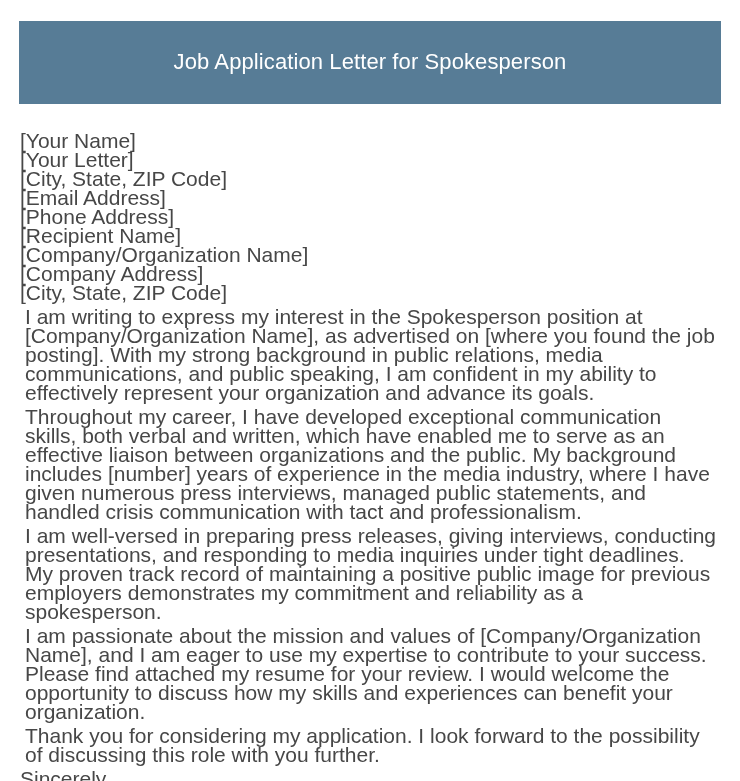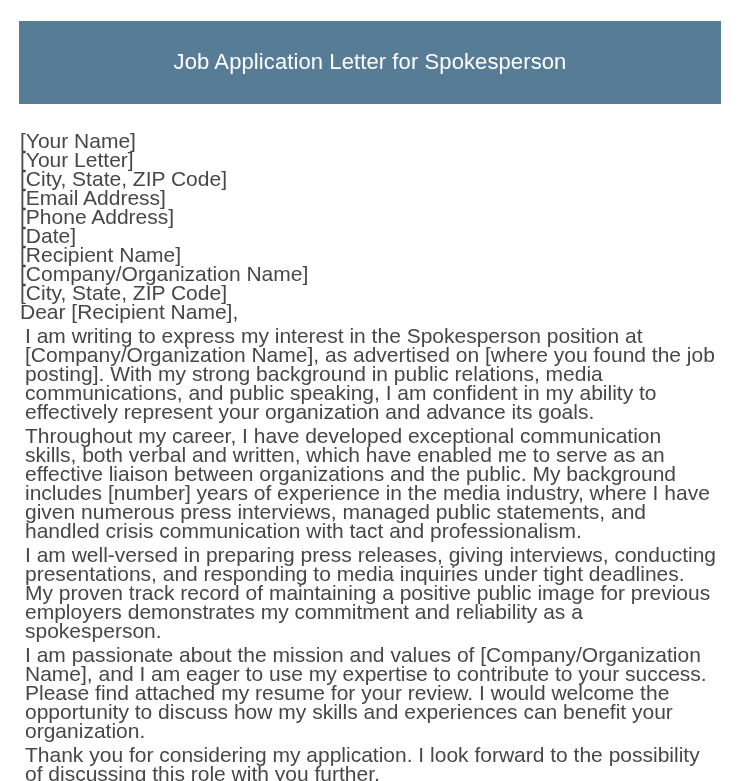--- a/index.html
+++ b/index.html
@@ -78,30 +78,29 @@
   </div>
 
   <div class="letter-body">
 
     <div>
       <div class="line">[Your Name]</div>
       <div class="line">[Your Letter]</div>
       <div class="line">[City, State, ZIP Code]</div>
       <div class="line">[Email Address]</div>
       <div class="line">[Phone Address]</div>
-      <div class="line">[Date]</div>
     </div>
 
     <div>
       <div class="line">[Recipient Name]</div>
       <div class="line">[Company/Organization Name]</div>
+      <div class="line">[Company Address]</div>
       <div class="line">[City, State, ZIP Code]</div>
     </div>
 
-    <div class="line">Dear [Recipient Name],</div>
 
     <p class="para">I am writing to express my interest in the Spokesperson position at [Company/Organization Name], as advertised on [where you found the job posting]. With my strong background in public relations, media communications, and public speaking, I am confident in my ability to effectively represent your organization and advance its goals.</p>
     <p class="para">Throughout my career, I have developed exceptional communication skills, both verbal and written, which have enabled me to serve as an effective liaison between organizations and the public. My background includes [number] years of experience in the media industry, where I have given numerous press interviews, managed public statements, and handled crisis communication with tact and professionalism.</p>
     <p class="para">I am well-versed in preparing press releases, giving interviews, conducting presentations, and responding to media inquiries under tight deadlines. My proven track record of maintaining a positive public image for previous employers demonstrates my commitment and reliability as a spokesperson.</p>
     <p class="para">I am passionate about the mission and values of [Company/Organization Name], and I am eager to use my expertise to contribute to your success. Please find attached my resume for your review. I would welcome the opportunity to discuss how my skills and experiences can benefit your organization.</p>
     <p class="para">Thank you for considering my application. I look forward to the possibility of discussing this role with you further.</p>
 
     <div class="line">Sincerely,</div>
     <div class="line">[Your Name]</div>
 

